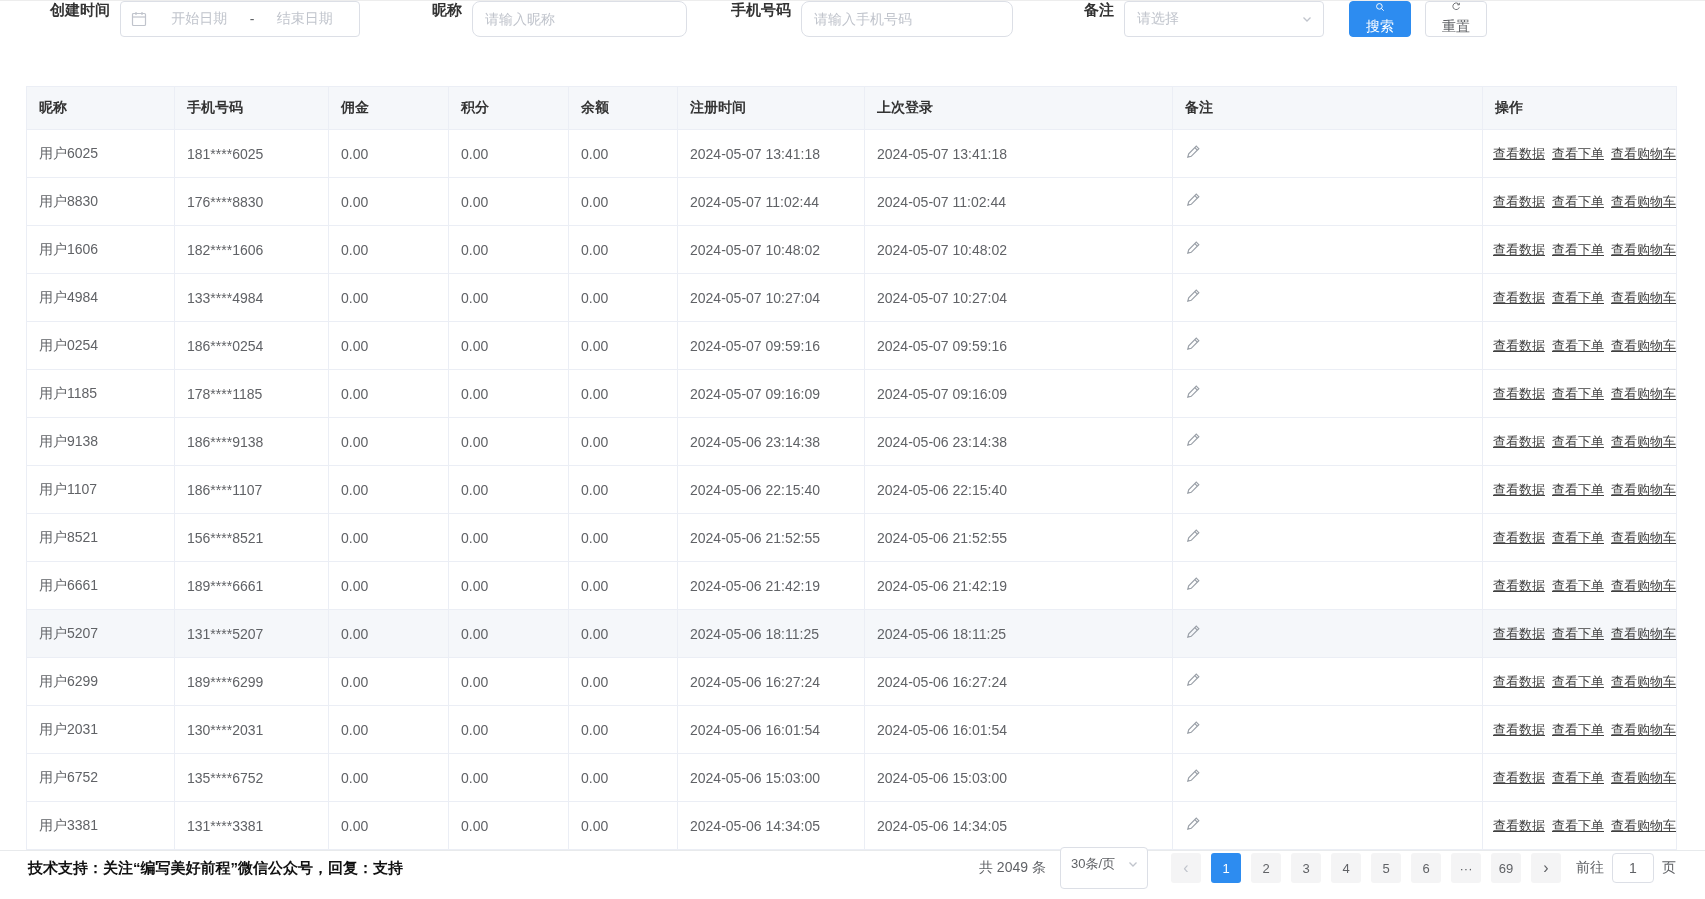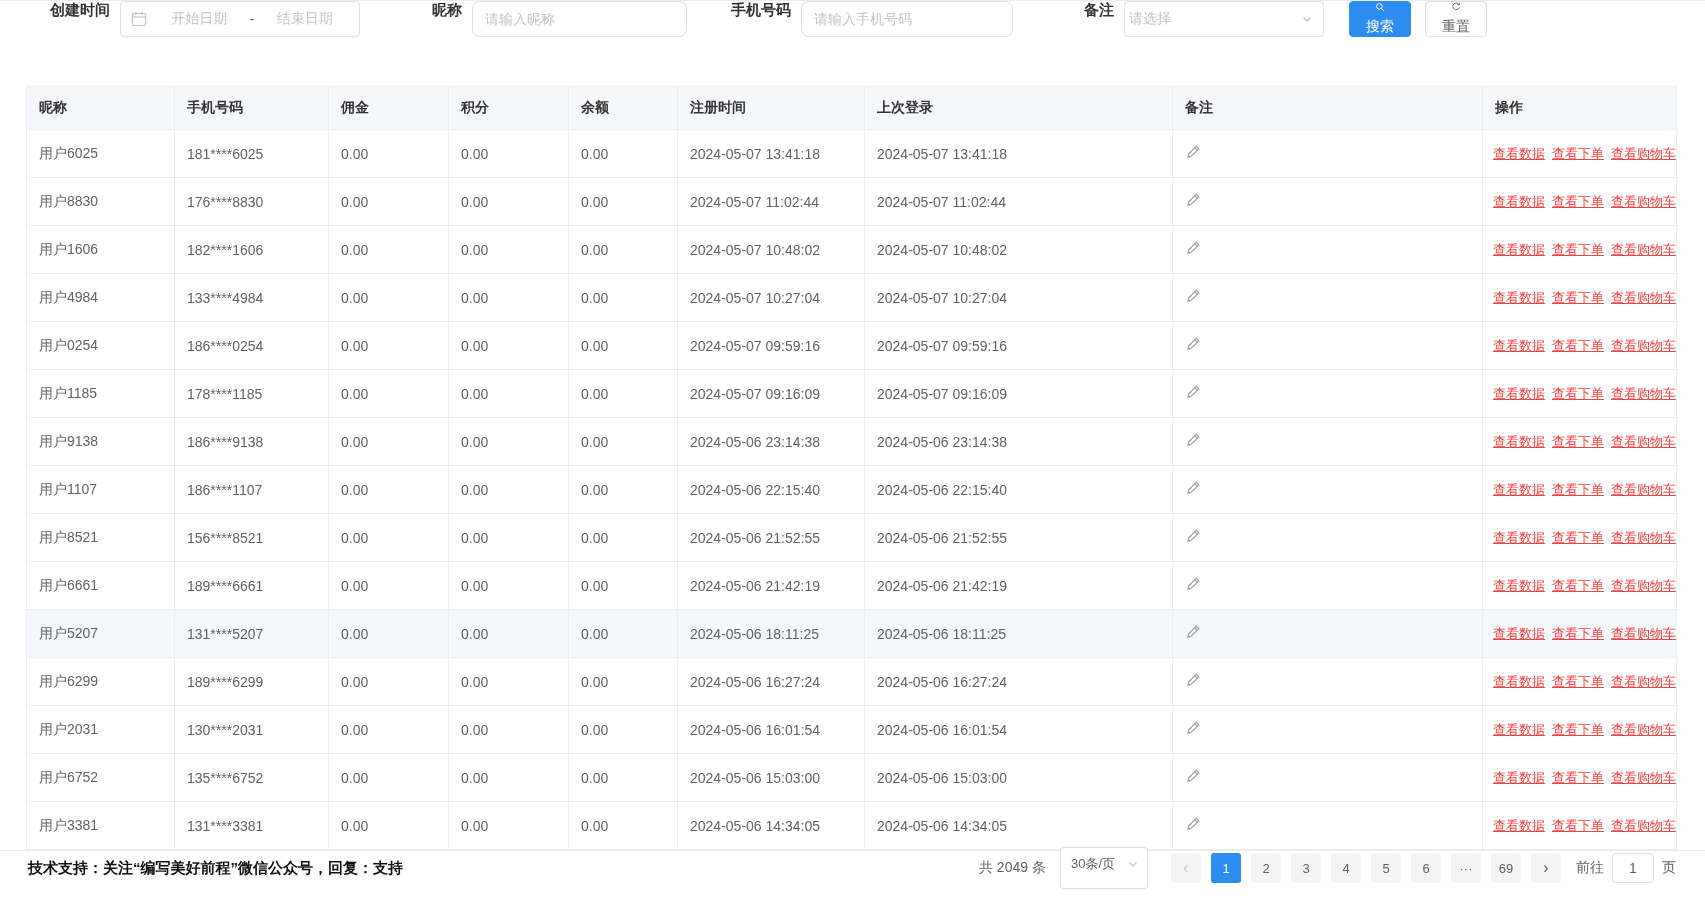--- a/index.html
+++ b/index.html
@@ -43,21 +43,21 @@
     border-radius: 8px;
     padding: 0 12px;
     font-size: 14px;
     color: #606266;
     outline: none;
     font-family: inherit;
   }
   .text-input::placeholder { color: #c0c4cc; }
   .sel {
     justify-content: space-between;
-    padding: 0 10px 0 4px;
+    padding: 0 10px 0 12px;
     color: #c0c4cc;
     cursor: pointer;
   }
   .chev { width: 12px; height: 12px; color: #c0c4cc; flex: 0 0 auto; }
   .btn {
     height: 36px;
     border-radius: 4px;
     border: 1px solid transparent;
     font-size: 14px;
     font-family: inherit;
@@ -99,21 +99,21 @@
     height: 43px;
     background: #f5f7fa;
     color: #333333;
     font-weight: 600;
   }
   td { height: 48px; color: #606266; background: #fff; }
   tr.row-hover td { background: #f5f7fa; }
   .edit-icon { width: 16px; height: 16px; color: #9aa0a8; cursor: pointer; display: inline-block; }
   .action-cell { padding: 0 10px; }
   .action-link {
-    color: #ef4444;
+    color: #404040;
     text-decoration: underline;
     font-size: 13px;
     margin-right: 7px;
     cursor: pointer;
     white-space: nowrap;
   }
   .action-link:last-child { margin-right: 0; }
 
   
   .footer {

